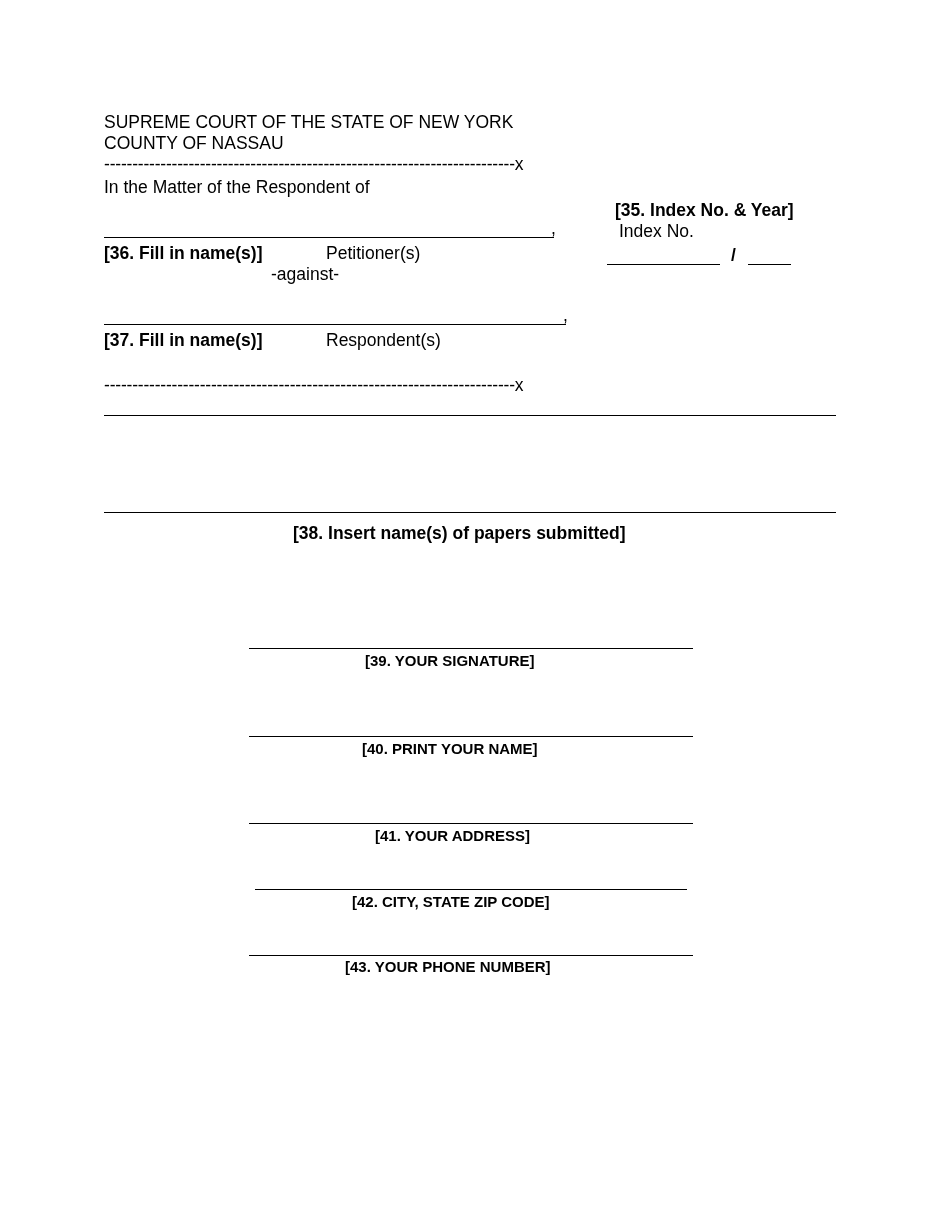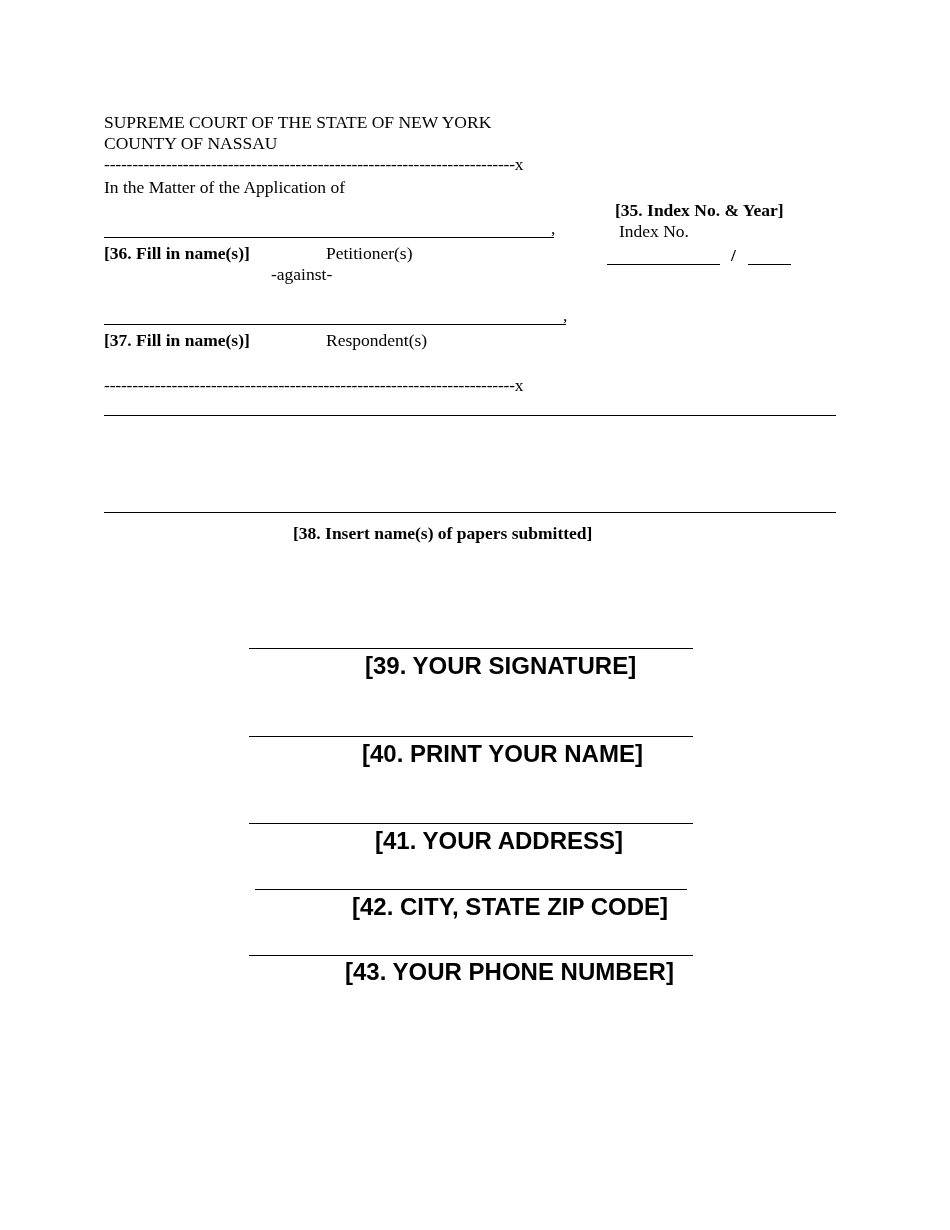--- a/index.html
+++ b/index.html
@@ -21,21 +21,20 @@
     left: 0;
     top: 0;
     width: 950px;
     height: 1230px;
   }
 
   
   .abs {
     position: absolute;
     white-space: pre;
-    font-family: Liberation Serif, serif;
   }
 
   .t-caption {
     font-size: 17.5px;
     line-height: 21px;
   }
   .t-bold {
     font-weight: bold;
   }
   .dashes {
@@ -168,21 +167,21 @@
   }
 
   
   .sig-rule {
     position: absolute;
     border-bottom: 1.6px solid #000;
     height: 0;
   }
   .sig-caption {
     position: absolute;
-    font-size: 24px;
+    font-size: 15px;
     font-weight: bold;
     white-space: pre;
   }
 
   #sig-rule-39 { left: 249px; top: 648px; width: 444px; }
   #sig-cap-39  { left: 365px; top: 652px; }
 
   #sig-rule-40 { left: 249px; top: 736px; width: 444px; }
   #sig-cap-40  { left: 362px; top: 740px; }
 
@@ -199,21 +198,21 @@
 <body>
 
 <div class="page">
 
   <div class="abs t-caption" id="court-name">SUPREME COURT OF THE STATE OF NEW YORK</div>
 
   <div class="abs t-caption" id="county-name">COUNTY OF NASSAU</div>
 
   <div class="abs t-caption dashes" id="top-dash-rule">-------------------------------------------------------------------------x</div>
 
-  <div class="abs t-caption" id="matter-line">In the Matter of the Application of</div>
+  <div class="abs t-caption" id="matter-line">In the Matter of the Respondent of</div>
 
   <div id="petitioner-blank" class="abs"></div>
   <div class="abs t-caption" id="petitioner-comma">,</div>
   <div class="abs t-caption t-bold" id="petitioner-fill">[36. Fill in name(s)]</div>
   <div class="abs t-caption" id="petitioner-label">Petitioner(s)</div>
 
   <div class="abs t-caption" id="against-label">-against-</div>
 
   <div id="respondent-blank" class="abs"></div>
   <div class="abs t-caption" id="respondent-comma">,</div>

